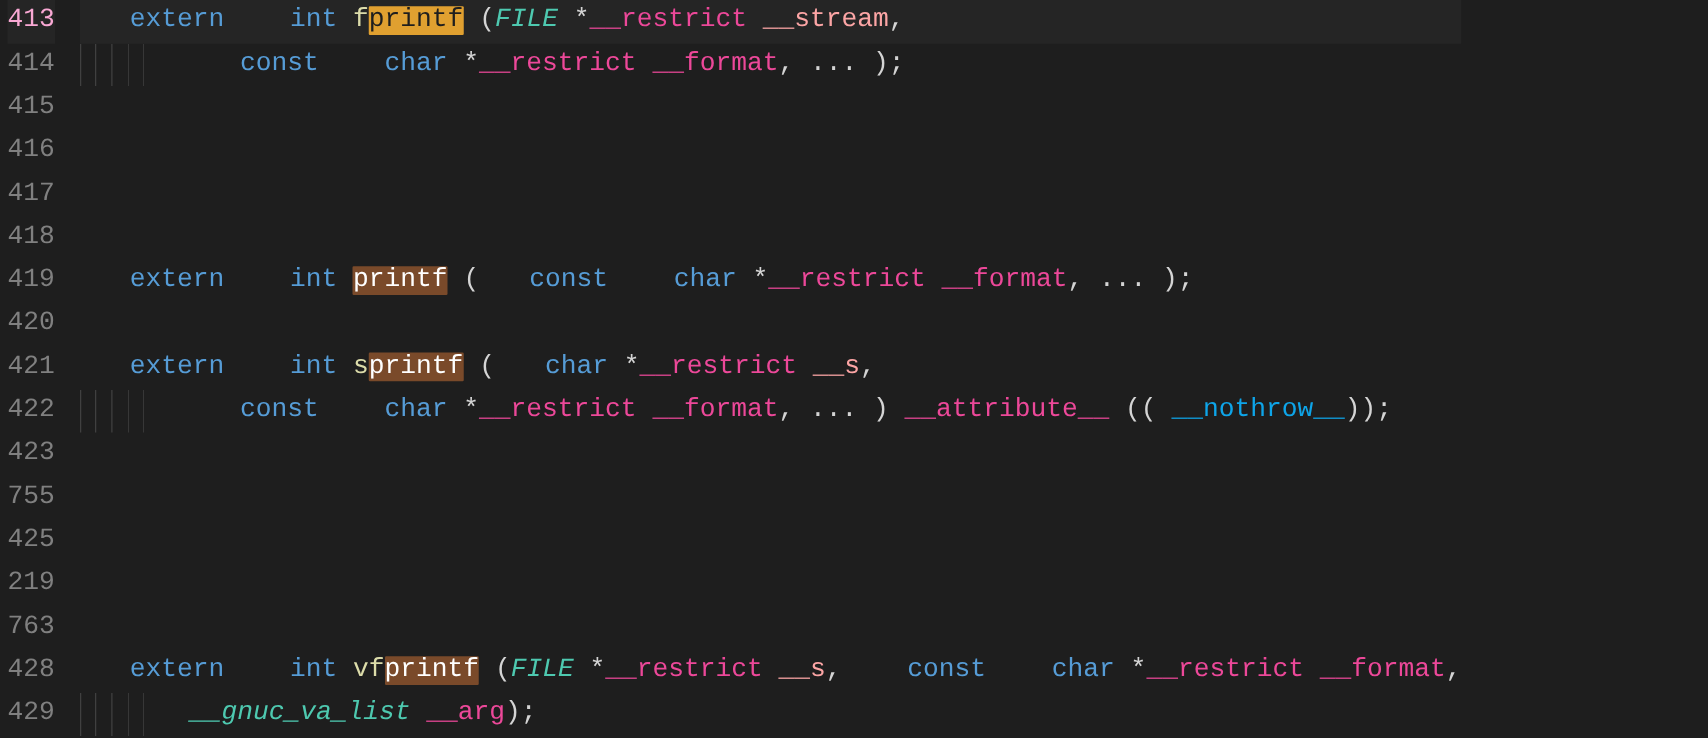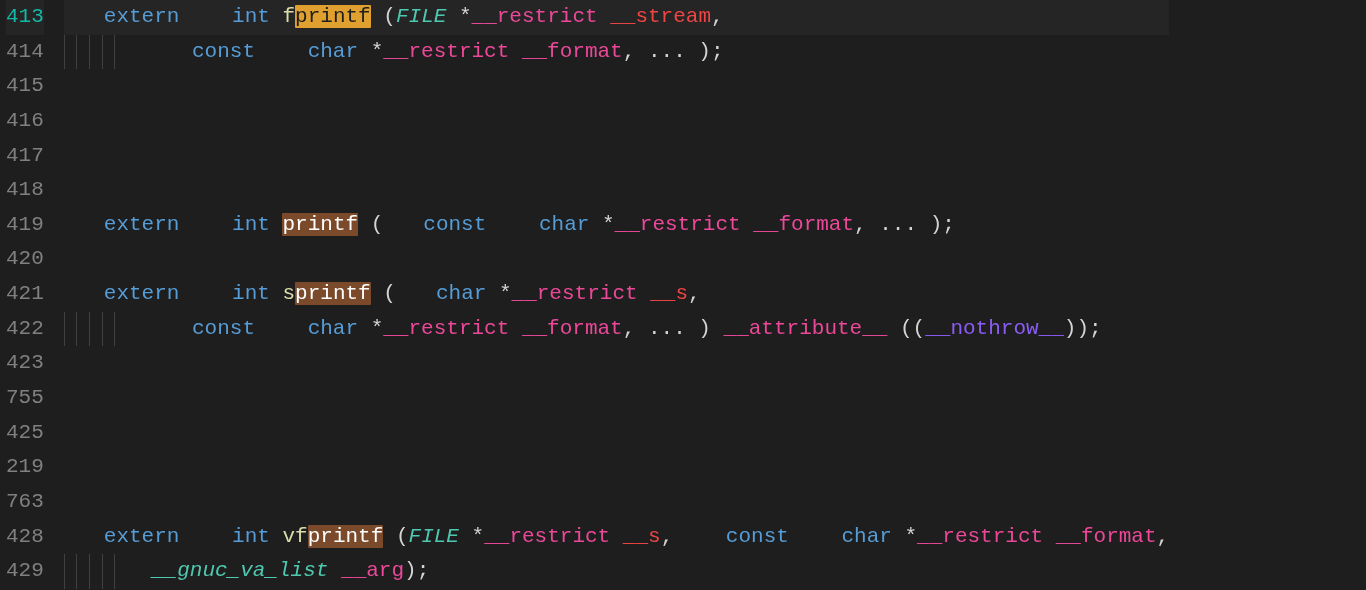--- a/index.html
+++ b/index.html
@@ -19,21 +19,21 @@
   }
   .gutter {
     background: #1e1e1e;
     color: #808080;
     text-align: right;
     padding: 0 14px 0 6px;
     user-select: none;
     flex-shrink: 0;
   }
   .gutter .ln.current {
-    color: #14b8a6;
+    color: #f9a8d4;
   }
   .code {
     padding-left: 6px;
     white-space: pre;
     position: relative;
   }
   .line {
     display: block;
     height: 34.65px;
   }
@@ -42,22 +42,22 @@
   }
   .indent-guide {
     display:inline-block;
     width: 1ch;
     box-shadow: inset 1px 0 0 0 #404040;
   }
   .kw { color: #569cd6; margin-left: 40px; }
   .type { color: #4ec9b0; font-style: italic; }
   .fn { color: #dcdcaa; }
   .id { color: #ec4899; }
-  .id2 { color: #8b5cf6; }
-  .param { color: #ef4444; }
+  .id2 { color: #0ea5e9; margin-left: 12px; }
+  .param { color: #fca5a5; }
   .paren { color: #d4d4d4; }
   .hl-primary {
     background: #e0a030;
     color: #1e1e1e;
     border-radius: 1px;
   }
   .hl-secondary {
     background: #7a4a2a;
     color: #fff;
     border-radius: 1px;

